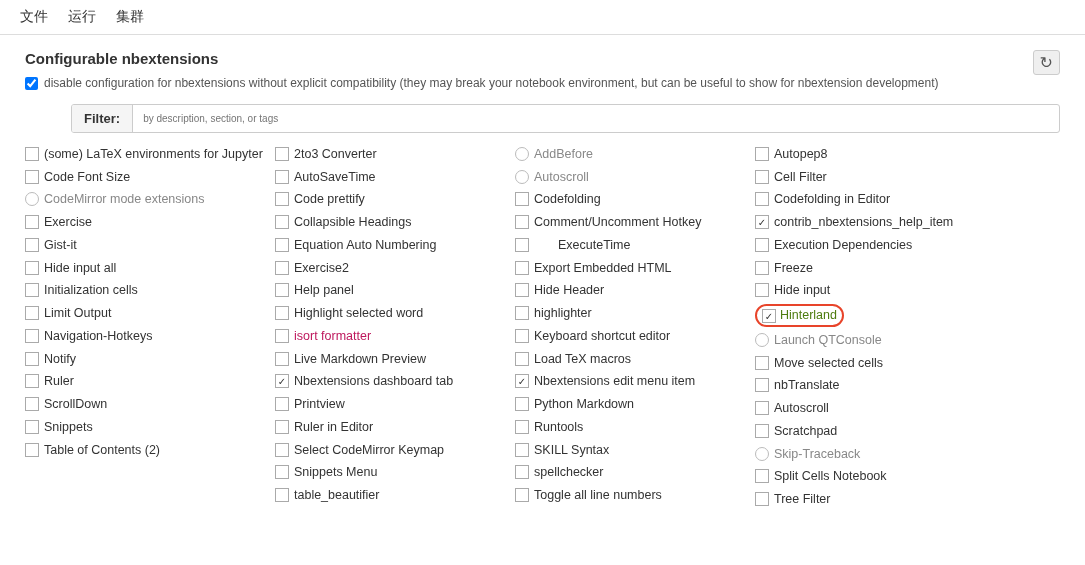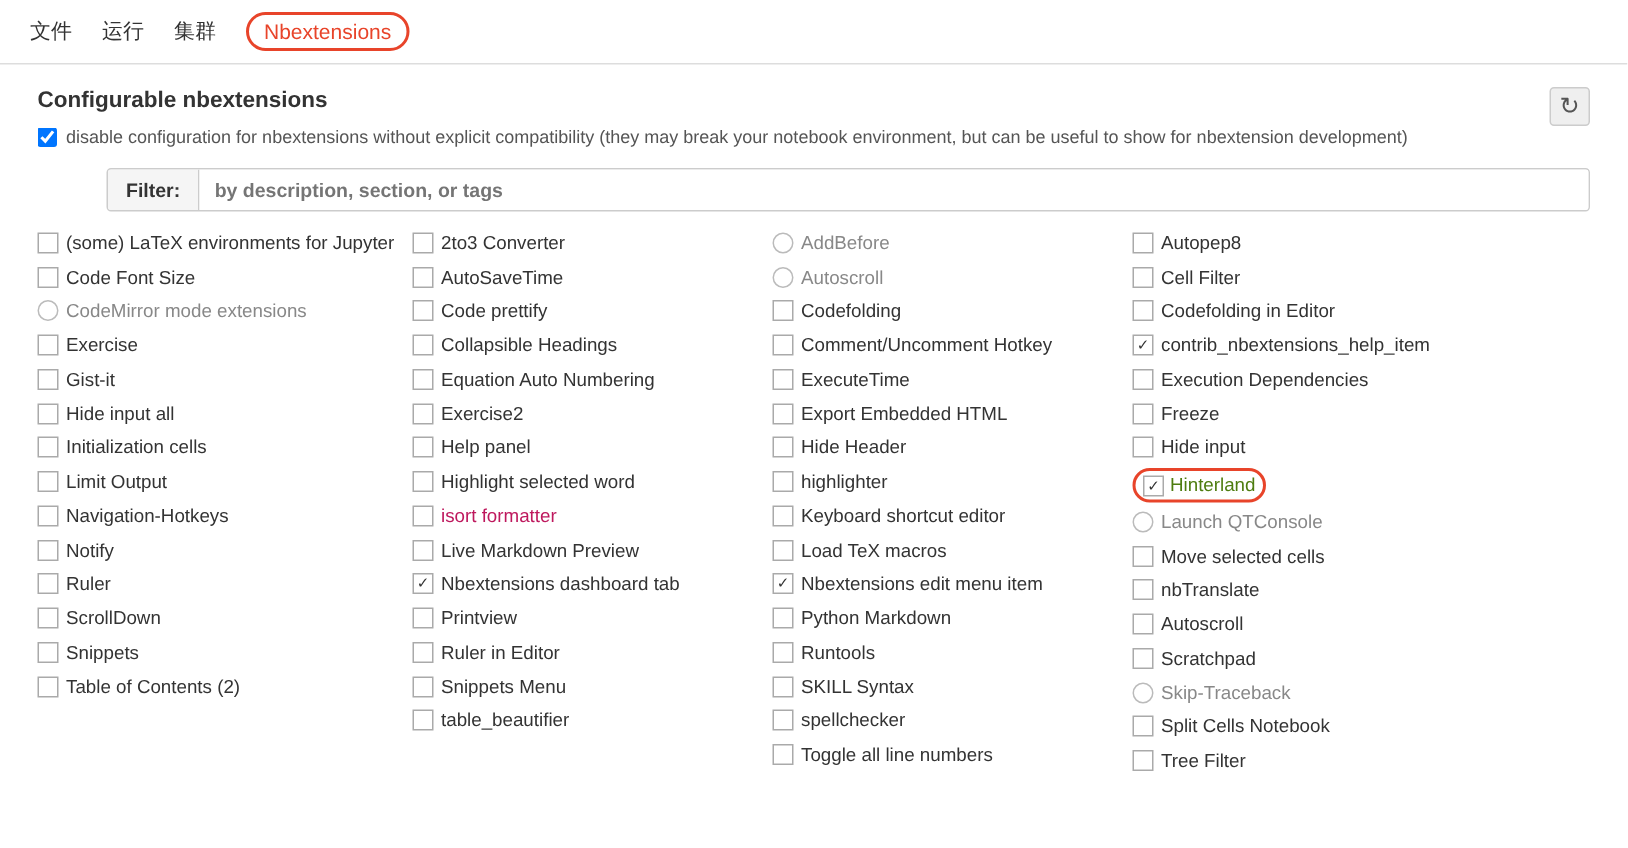--- a/index.html
+++ b/index.html
@@ -13,39 +13,38 @@
 
     .section-title { font-size: 15px; font-weight: bold; margin-bottom: 8px; }
 
     .config-notice { display: flex; align-items: flex-start; gap: 6px; margin-bottom: 12px; font-size: 12px; color: #555; line-height: 1.4; }
     .config-notice input[type="checkbox"] { margin-top: 2px; flex-shrink: 0; }
 
     .refresh-btn { float: right; font-size: 16px; cursor: pointer; color: #555; border: 1px solid #ccc; padding: 2px 6px; border-radius: 3px; }
 
     .filter-row { display: flex; align-items: center; margin-bottom: 12px; border: 1px solid #ccc; border-radius: 3px; overflow: hidden; margin-left: 46px; }
     .filter-label { padding: 6px 12px; font-weight: bold; background: #f5f5f5; border-right: 1px solid #ccc; font-size: 13px; }
-    .filter-input { flex: 1; border: none; outline: none; padding: 6px 10px; font-size: 13px; color: #999; font-weight: bold; }
+    .filter-input { flex: 1; border: none; outline: none; padding: 6px 10px; font-size: 10px; color: #999; }
 
     .extensions-grid { display: grid; grid-template-columns: 250px 240px 240px 220px; gap: 0; }
 
     .ext-column { display: flex; flex-direction: column; gap: 4px; }
 
     .ext-item { display: flex; align-items: flex-start; gap: 5px; font-size: 12.5px; line-height: 1.5; cursor: pointer; }
 
   </style>
 </head>
 <body>
 
 <div>
 
   <div class="top-nav">
     <span class="nav-item">文件</span>
     <span class="nav-item">运行</span>
     <span class="nav-item">集群</span>
-    <span class="nav-item active" style="border: 2px solid #e8442a; border-radius: 20px; padding: 3px 10px; color: #e8442a;">Nbextensions</span>
   </div>
 
   <div class="main-content">
 
     <div style="display:flex; justify-content:space-between; align-items:flex-start;">
       <div>
         <div class="section-title">Configurable nbextensions</div>
         <div class="config-notice">
           <input type="checkbox" checked="" style="">
           <span>disable configuration for nbextensions without explicit compatibility (they may break your notebook environment, but can be useful to show for nbextension development)</span>
@@ -166,20 +165,24 @@
           <div class="ext-item">
             <div style="width: 14px; height: 14px; border: 1px solid rgb(170, 170, 170); display: flex; align-items: center; justify-content: center; flex-shrink: 0; margin-top: 2px; font-size: 10px;"></div>
             <span style="color: rgb(51, 51, 51);">Printview</span>
           </div>
           <div class="ext-item">
             <div style="width: 14px; height: 14px; border: 1px solid rgb(170, 170, 170); display: flex; align-items: center; justify-content: center; flex-shrink: 0; margin-top: 2px; font-size: 10px;"></div>
             <span style="color: rgb(51, 51, 51);">Ruler in Editor</span>
           </div>
           <div class="ext-item">
             <div style="width: 14px; height: 14px; border: 1px solid rgb(170, 170, 170); display: flex; align-items: center; justify-content: center; flex-shrink: 0; margin-top: 2px; font-size: 10px;"></div>
+            <span style="color: rgb(51, 51, 51);">Select CodeMirror Keymap</span>
+          </div>
+          <div class="ext-item">
+            <div style="width: 14px; height: 14px; border: 1px solid rgb(170, 170, 170); display: flex; align-items: center; justify-content: center; flex-shrink: 0; margin-top: 2px; font-size: 10px;"></div>
             <span style="color: rgb(51, 51, 51);">Snippets Menu</span>
           </div>
           <div class="ext-item">
             <div style="width: 14px; height: 14px; border: 1px solid rgb(170, 170, 170); display: flex; align-items: center; justify-content: center; flex-shrink: 0; margin-top: 2px; font-size: 10px;"></div>
             <span style="color: rgb(51, 51, 51);">table_beautifier</span>
           </div>
         </div>
         <div class="ext-column">
           <div class="ext-item">
             <div style="width: 14px; height: 14px; border: 1px solid rgb(187, 187, 187); border-radius: 50%; display: flex; align-items: center; justify-content: center; flex-shrink: 0; margin-top: 2px; font-size: 9px; color: rgb(187, 187, 187);"></div>
@@ -192,21 +195,21 @@
           <div class="ext-item">
             <div style="width: 14px; height: 14px; border: 1px solid rgb(170, 170, 170); display: flex; align-items: center; justify-content: center; flex-shrink: 0; margin-top: 2px; font-size: 10px;"></div>
             <span style="color: rgb(51, 51, 51);">Codefolding</span>
           </div>
           <div class="ext-item">
             <div style="width: 14px; height: 14px; border: 1px solid rgb(170, 170, 170); display: flex; align-items: center; justify-content: center; flex-shrink: 0; margin-top: 2px; font-size: 10px;"></div>
             <span style="color: rgb(51, 51, 51);">Comment/Uncomment Hotkey</span>
           </div>
           <div class="ext-item">
             <div style="width: 14px; height: 14px; border: 1px solid rgb(170, 170, 170); display: flex; align-items: center; justify-content: center; flex-shrink: 0; margin-top: 2px; font-size: 10px;"></div>
-            <span style="color: rgb(51, 51, 51);">ExecuteTime</span>
+            <span style="color: rgb(51, 51, 51); margin-left: 24px;">ExecuteTime</span>
           </div>
           <div class="ext-item">
             <div style="width: 14px; height: 14px; border: 1px solid rgb(170, 170, 170); display: flex; align-items: center; justify-content: center; flex-shrink: 0; margin-top: 2px; font-size: 10px;"></div>
             <span style="color: rgb(51, 51, 51);">Export Embedded HTML</span>
           </div>
           <div class="ext-item">
             <div style="width: 14px; height: 14px; border: 1px solid rgb(170, 170, 170); display: flex; align-items: center; justify-content: center; flex-shrink: 0; margin-top: 2px; font-size: 10px;"></div>
             <span style="color: rgb(51, 51, 51);">Hide Header</span>
           </div>
           <div class="ext-item">

